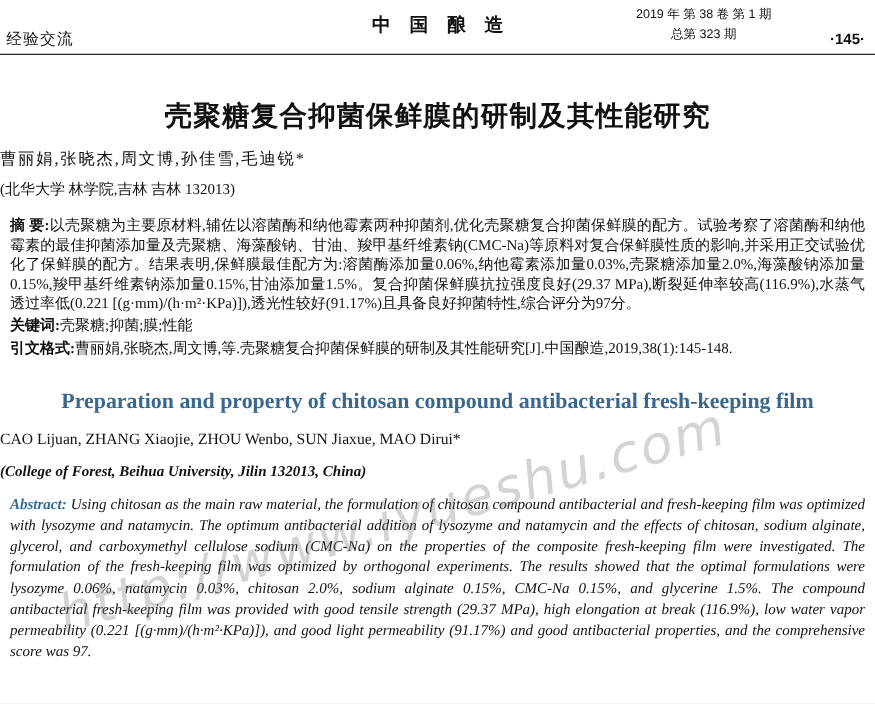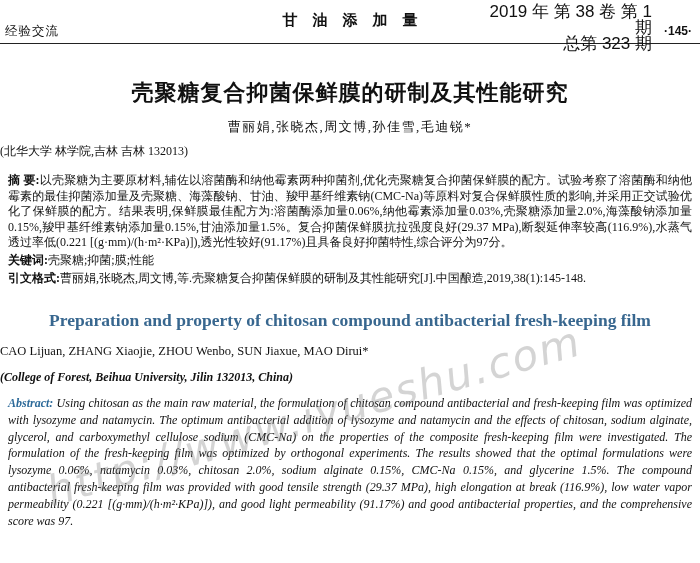--- a/index.html
+++ b/index.html
@@ -37,23 +37,23 @@
     font-weight: bold;
     font-size: 15px;
     letter-spacing: 15px;
     text-indent: 15px;
   }
   .hdr-right {
     position: absolute;
     right: 48px;
     top: 4px;
     width: 178px;
-    text-align: right;
+    text-align: center;
     font-family: "Liberation Sans", "DejaVu Sans", sans-serif;
-    font-size: 17px;
+    font-size: 10px;
     line-height: 16px;
   }
   .hdr-pagenum {
     position: absolute;
     right: 8px;
     bottom: 5px;
     font-family: "Liberation Sans", "DejaVu Sans", sans-serif;
     font-weight: bold;
     font-size: 12px;
   }
@@ -62,21 +62,21 @@
   .title-zh {
     margin-top: 34px;
     text-align: center;
     font-family: Liberation Mono, monospace;
     font-weight: bold;
     font-size: 22px;
     letter-spacing: 1px;
   }
   .authors-zh {
     margin-top: 10px;
-    text-align: center;
+    text-align: left;
     font-size: 13px;
     letter-spacing: 1.5px;
   }
   .affil-zh {
     margin-top: 7px;
     font-size: 12px;
   }
   .abs-zh {
     margin: 13px 8px 0 8px;
     font-size: 12px;
@@ -152,21 +152,21 @@
     z-index: 5;
   }
 </style>
 </head>
 <body>
 
 <div class="page">
 
   <div class="hdr">
     <div class="hdr-left">经验交流</div>
-    <div class="hdr-center">甘油添加量</div>
+    <div class="hdr-center">中国酿造</div>
     <div class="hdr-right">
       <div>2019 年 第 38 卷 第 1 期</div>
       <div>总第 323 期</div>
     </div>
     <div class="hdr-pagenum">·145·</div>
   </div>
 
   <div class="title-zh">壳聚糖复合抑菌保鲜膜的研制及其性能研究</div>
   <div class="authors-zh">曹丽娟,张晓杰,周文博,孙佳雪,毛迪锐*</div>
   <div class="affil-zh">(北华大学 林学院,吉林 吉林 132013)</div>

